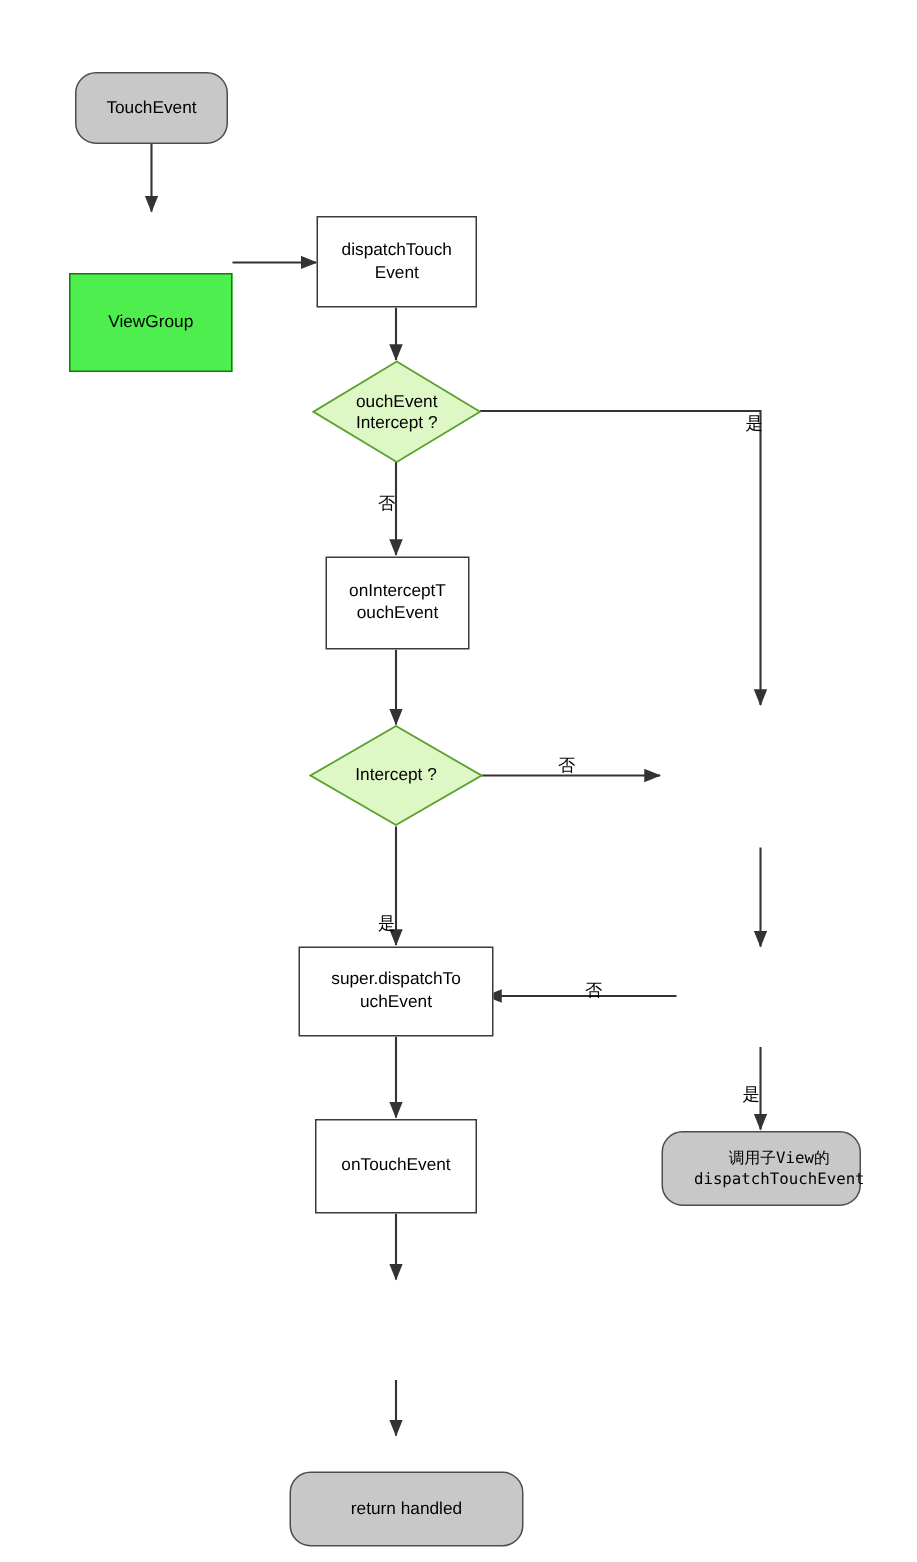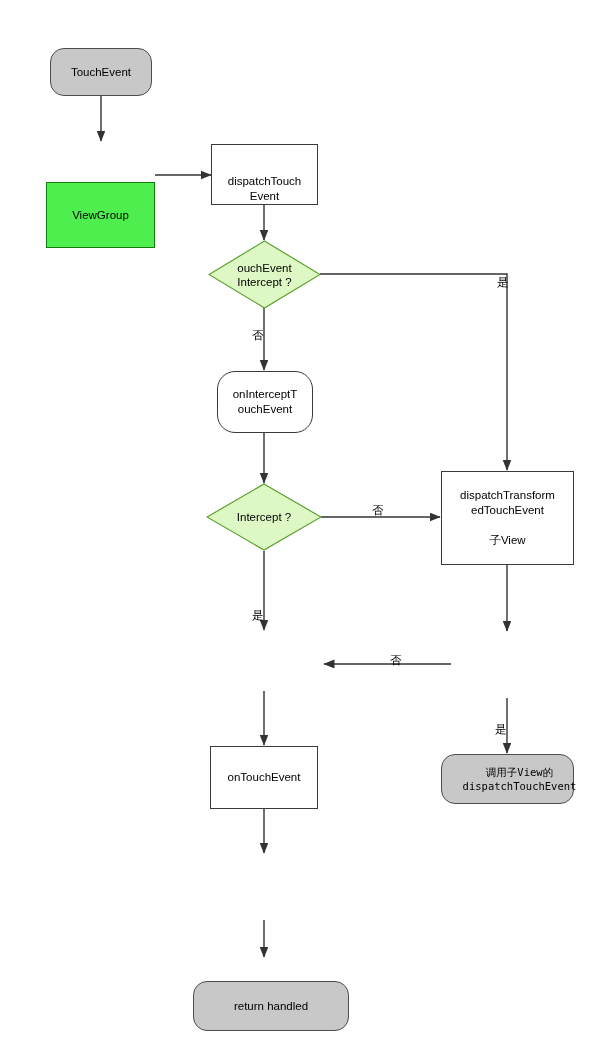--- a/index.html
+++ b/index.html
@@ -125,67 +125,65 @@
   </svg>
 
   <div class="node terminal" style="left:50px; top:48px; width:102px; height:48px;">
     <span>TouchEvent</span>
   </div>
 
   <div class="node start-green" style="left:46px; top:142px; width:109px; height:66px;">
     <span>ViewGroup</span>
   </div>
 
-  <div class="node process" style="left:211px; top:144px; width:107px; height:61px;align-items:flex-end;">
+  <div class="node process" style="left:211px; top:144px; width:107px; height:61px;">
     <span>dispatchTouch
 Event</span>
   </div>
 
   <div class="node decision-wrap" style="left:208px; top:240px; width:113px; height:69px;">
     <svg class="diamond-svg" width="113" height="69" viewBox="0 0 113 69">
       <polygon points="56.5,1 112,34.5 56.5,68 1,34.5" fill="#ddf8c4" stroke="#5aa02c" stroke-width="1.2"></polygon>
     </svg>
     <span class="diamond-label">ouchEvent
 Intercept ?</span>
   </div>
 
   <div class="edge-label" style="left:497px; top:275px;">是</div>
   <div class="edge-label" style="left:252px; top:328px;">否</div>
 
-  <div class="node process" style="left:217px; top:371px; width:96px; height:62px;border-radius:18px;">
+  <div class="node process" style="left:217px; top:371px; width:96px; height:62px;">
     <span>onInterceptT
 ouchEvent</span>
   </div>
 
   <div class="node decision-wrap" style="left:206px; top:483px; width:116px; height:68px;">
     <svg class="diamond-svg" width="116" height="68" viewBox="0 0 116 68">
       <polygon points="58,1 115,34 58,67 1,34" fill="#ddf8c4" stroke="#5aa02c" stroke-width="1.2"></polygon>
     </svg>
     <span class="diamond-label">Intercept ?</span>
   </div>
 
   <div class="edge-label" style="left:372px; top:503px;">否</div>
   <div class="edge-label" style="left:252px; top:608px;">是</div>
 
-  <div class="node process" style="left:441px; top:471px; width:133px; height:94px;">
-    <span>dispatchTransform
-edTouchEvent
-
-子View</span>
-  </div>
 
 
   <div class="edge-label" style="left:390px; top:653px;">否</div>
   <div class="edge-label" style="left:495px; top:722px;">是</div>
 
   <div class="node terminal mono-node" style="left:441px; top:754px; width:133px; height:50px;">
     <span>调用子View的
 dispatchTouchEvent</span>
   </div>
 
+  <div class="node process" style="left:199px; top:631px; width:130px; height:60px;">
+    <span>super.dispatchTo
+uchEvent</span>
+  </div>
 
   <div class="node process" style="left:210px; top:746px; width:108px; height:63px;">
     <span>onTouchEvent</span>
   </div>
 
 
   <div class="node terminal" style="left:193px; top:981px; width:156px; height:50px;">
     <span>return handled</span>
   </div>
 

